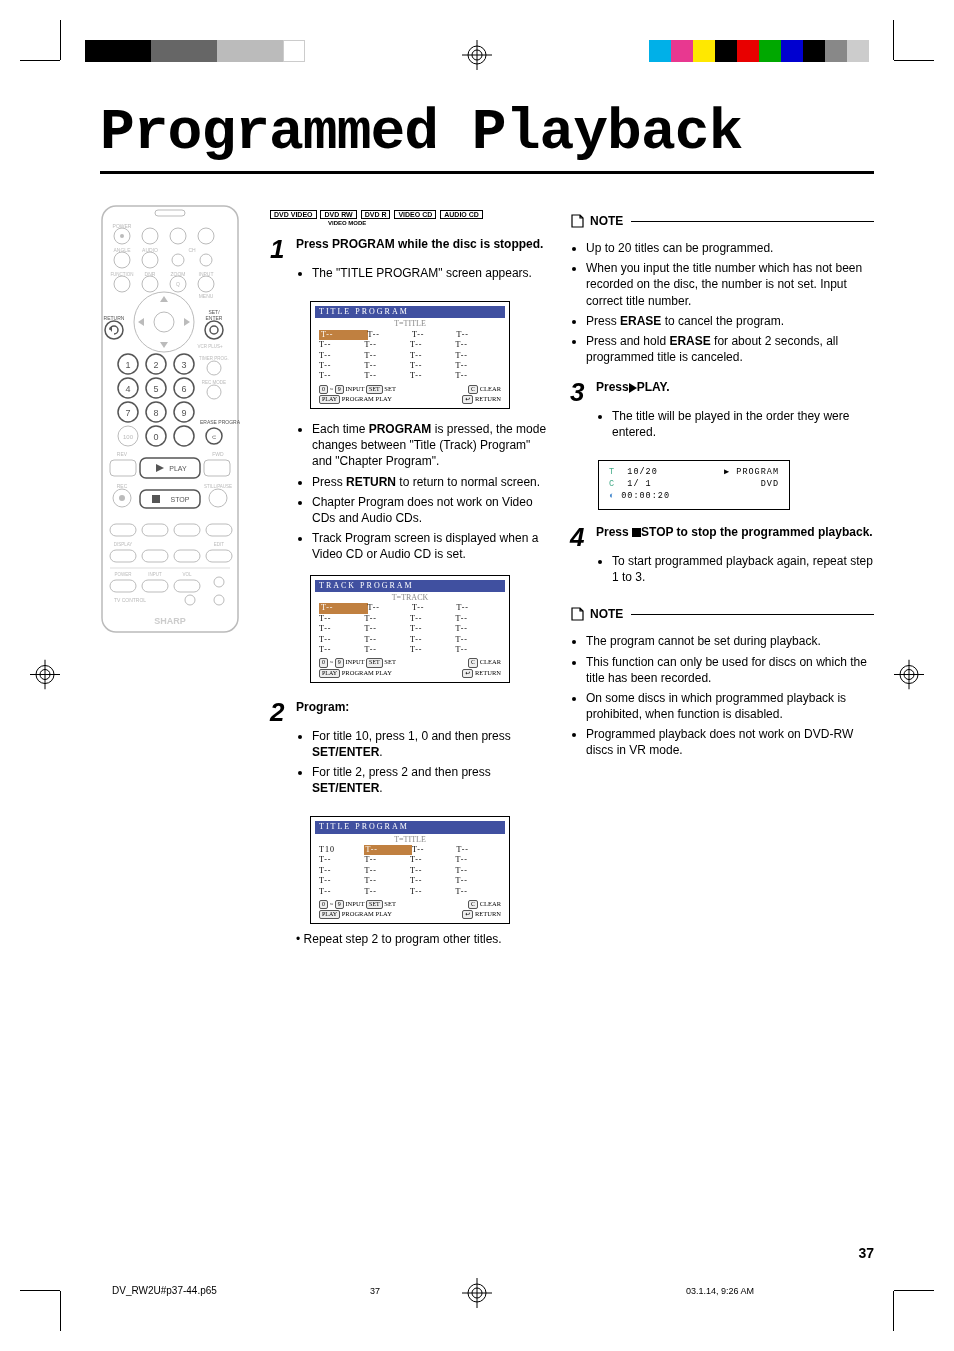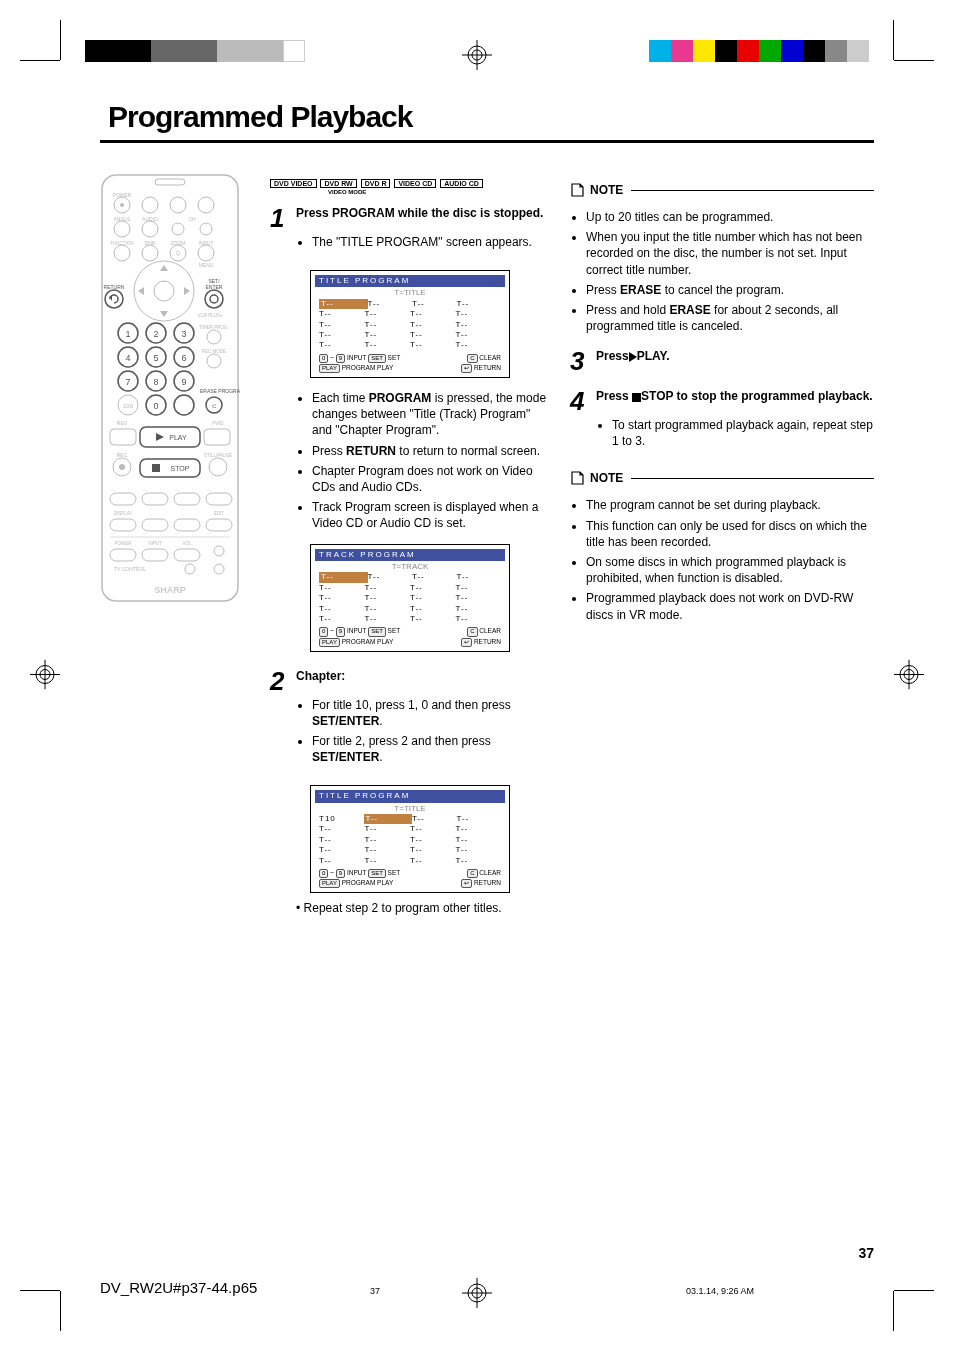--- a/index.html
+++ b/index.html
@@ -65,24 +65,25 @@
   .crop-br-h { bottom: 60px; right: 20px; height:0; width: 40px; border-top:1px solid #000; }
 
   .content {
     position: absolute;
     top: 100px;
     left: 100px;
     right: 80px;
     bottom: 80px;
   }
   h1.page-title {
-    font-size: 30px;
+    font-size: 58px;
     font-weight: bold;
-    margin: 0 0 6px 8px;
+    margin: 0 0 6px 0;
     letter-spacing: -1px;
+    font-family: Liberation Mono, monospace;
   }
   .title-underline {
     height: 3px;
     background: #000;
     margin-bottom: 30px;
   }
   .columns {
     display: flex;
     gap: 20px;
   }
@@ -154,21 +155,21 @@
     margin-bottom: 4px;
     font-size: 12px;
     line-height: 1.35;
   }
   .bold { font-weight: bold; }
   .osd {
     border: 1px solid #000;
     padding: 4px;
     margin: 8px auto;
     width: 190px;
-    font-family: Liberation Sans, sans-serif;
+    font-family: Liberation Serif, serif;
     font-size: 8px;
     line-height: 1.3;
   }
   .osd-header {
     background: #4050a0;
     color: #fff;
     padding: 1px 4px;
     letter-spacing: 2px;
   }
   .osd-subhead {
@@ -259,23 +260,23 @@
   }
   .page-number {
     position: absolute;
     right: 0;
     bottom: 10px;
     font-weight: bold;
     font-size: 14px;
   }
   .footer-left {
     position: absolute;
-    left: 0;
+    left: 12px;
     bottom: -25px;
-    font-size: 15px;
+    font-size: 10px;
   }
   .footer-center-num {
     position: absolute;
     left: 270px;
     bottom: -25px;
     font-size: 9px;
   }
   .footer-date {
     position: absolute;
     right: 120px;
@@ -608,21 +609,21 @@
             <div class="osd-footer-row">
               <span><span class="osd-key">PLAY</span> <span>PROGRAM PLAY</span></span>
               <span><span class="osd-key">↩</span> <span>RETURN</span></span>
             </div>
           </div>
         </div>
 
         <div class="step" style="margin-top:16px">
           <div class="step-num">2</div>
           <div class="step-body">
-            <div class="example-label">Chapter:</div>
+            <div class="example-label">Program:</div>
             <ul class="bullets">
               <li><span>For title 10, press 1, 0 and then press </span><span class="bold">SET/ENTER</span><span>.</span></li>
               <li><span>For title 2, press 2 and then press </span><span class="bold">SET/ENTER</span><span>.</span></li>
             </ul>
           </div>
         </div>
 
         <div class="osd">
           <div class="osd-header">TITLE PROGRAM</div>
           <div class="osd-subhead">T=TITLE</div>
@@ -689,23 +690,31 @@
           <li><span>Press </span><span class="bold">ERASE</span><span> to cancel the program.</span></li>
           <li><span>Press and hold </span><span class="bold">ERASE</span><span> for about 2 seconds, all programmed title is canceled.</span></li>
         </ul>
 
         <div class="step" style="margin-top:14px">
           <div class="step-num">3</div>
           <div class="step-body">
             <div class="step-head">
               <span>Press</span><span class="play-icon"></span><span class="bold">PLAY</span><span>.</span>
             </div>
-          </div>
-        </div>
-
+            <ul class="bullets">
+                <li>The title will be played in the order they were entered.</li>
+              </ul>
+          </div>
+        </div>
+
+        <div class="osd-small">
+          <div><span class="green">T</span>&nbsp;&nbsp;<span>10/20</span><span class="right">PROGRAM</span>&nbsp;&nbsp;<span class="right">▶&nbsp;</span></div>
+          <div><span class="green">C</span>&nbsp;&nbsp;<span>1/ 1</span><span class="right">DVD</span></div>
+          <div><span class="blue">◐</span>&nbsp;<span>00:00:20</span></div>
+        </div>
 
         <div class="step" style="margin-top:14px">
           <div class="step-num">4</div>
           <div class="step-body">
             <div class="step-head">
               <span>Press </span><span class="stop-icon"></span><span class="bold">STOP</span><span> to stop the programmed playback.</span>
             </div>
             <ul class="bullets">
                 <li>To start programmed playback again, repeat step 1 to 3.</li>
               </ul>

